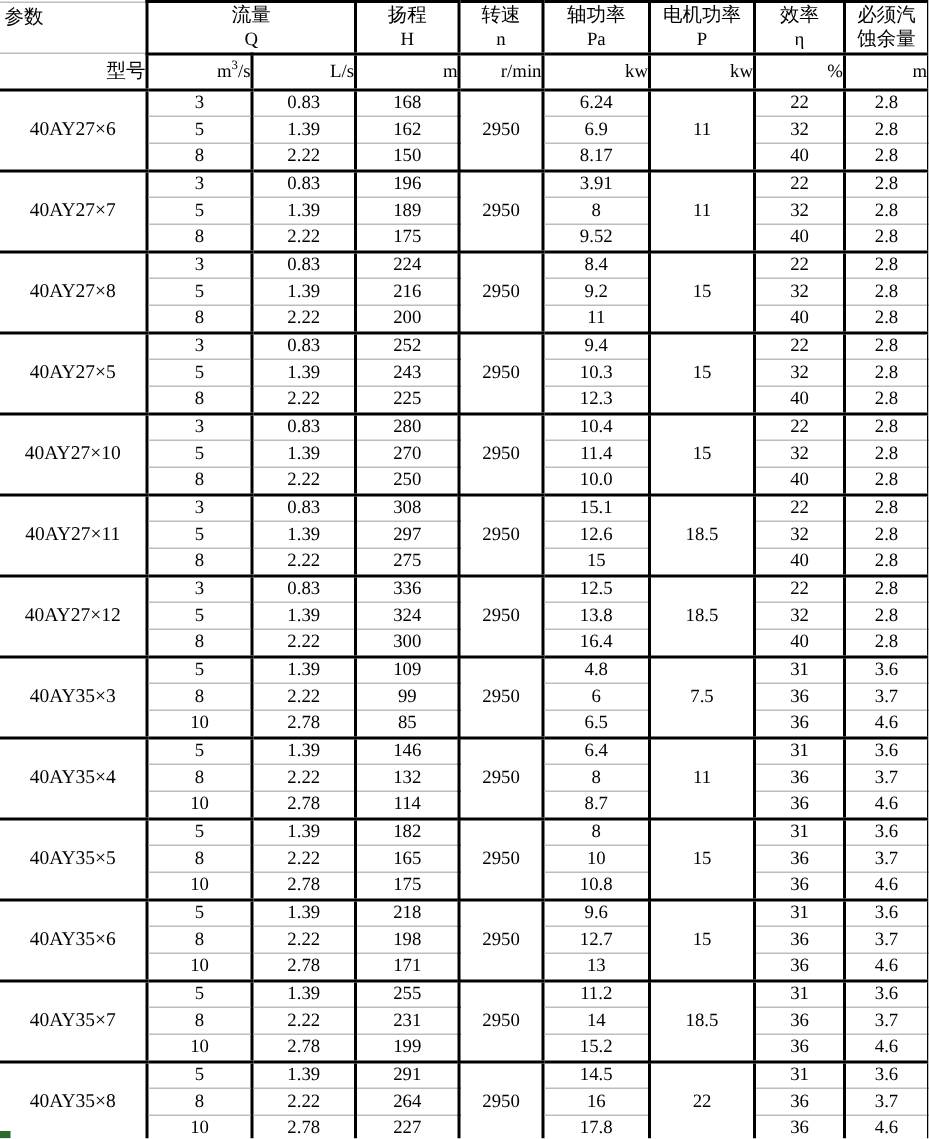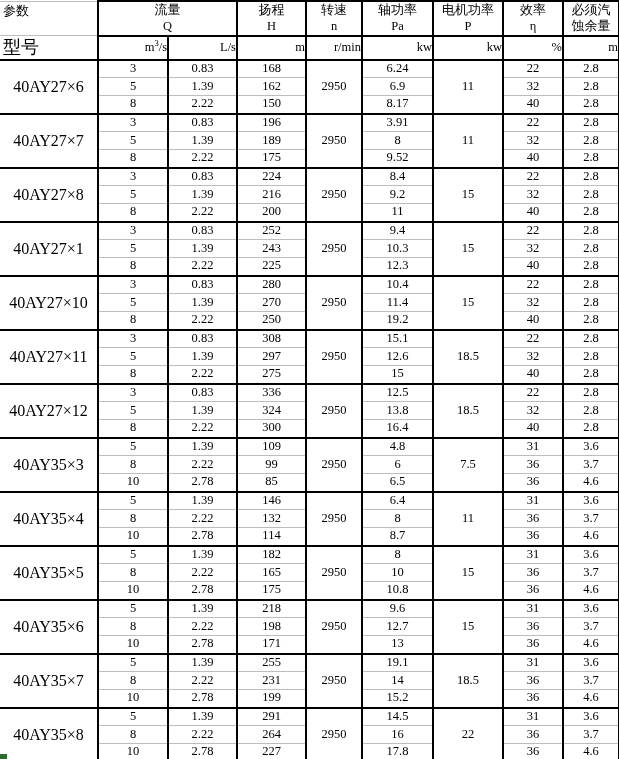--- a/index.html
+++ b/index.html
@@ -48,35 +48,35 @@
     text-align: left;
     vertical-align: top;
     padding: 1px 0 0 3px;
   }
   tr.h1 .sym { font-size: 12.5px; }
 
   
   tr.h2 { height: 24px; }
   tr.h2 td { border-bottom: 2px solid #000; font-size: 12.5px; text-align: right; }
   tr.h2 td.c0 {
-    text-align: left;
+    text-align: right;
     padding-left: 3px;
-    font-size: 18px;
+    font-size: 13px;
   }
   tr.h2 sup {
     font-size: 8.5px;
     vertical-align: super;
     line-height: 0;
   }
 
   
   tbody tr { height: 18px; }
   td.bb-thin  { border-bottom: 1px solid #bdbdbd; }
   td.bb-thick { border-bottom: 2px solid #000; }
-  td.model { font-size: 16px; }
+  td.model { font-size: 13px; }
 
   .corner-artifact {
     position: absolute;
     left: 0;
     top: 754px;
     width: 7px;
     height: 5px;
     background: #2d6a2d;
   }
 </style>
@@ -216,21 +216,21 @@
         </tr>
         <tr>
           <td class="bb-thick">8</td>
           <td class="bb-thick">2.22</td>
           <td class="bb-thick">200</td>
           <td class="bb-thick">11</td>
           <td class="bb-thick">40</td>
           <td class="bb-thick">2.8</td>
         </tr>
         <tr>
-          <td class="c0 model bb-thick" rowspan="3">40AY27×1</td>
+          <td class="c0 model bb-thick" rowspan="3">40AY27×5</td>
           <td class="bb-thin">3</td>
           <td class="bb-thin">0.83</td>
           <td class="bb-thin">252</td>
           <td class="bb-thick" rowspan="3">2950</td>
           <td class="bb-thin">9.4</td>
           <td class="bb-thick" rowspan="3">15</td>
           <td class="bb-thin">22</td>
           <td class="bb-thin">2.8</td>
         </tr>
         <tr>
@@ -265,21 +265,21 @@
           <td class="bb-thin">1.39</td>
           <td class="bb-thin">270</td>
           <td class="bb-thin">11.4</td>
           <td class="bb-thin">32</td>
           <td class="bb-thin">2.8</td>
         </tr>
         <tr>
           <td class="bb-thick">8</td>
           <td class="bb-thick">2.22</td>
           <td class="bb-thick">250</td>
-          <td class="bb-thick">19.2</td>
+          <td class="bb-thick">10.0</td>
           <td class="bb-thick">40</td>
           <td class="bb-thick">2.8</td>
         </tr>
         <tr>
           <td class="c0 model bb-thick" rowspan="3">40AY27×11</td>
           <td class="bb-thin">3</td>
           <td class="bb-thin">0.83</td>
           <td class="bb-thin">308</td>
           <td class="bb-thick" rowspan="3">2950</td>
           <td class="bb-thin">15.1</td>
@@ -437,21 +437,21 @@
           <td class="bb-thick">13</td>
           <td class="bb-thick">36</td>
           <td class="bb-thick">4.6</td>
         </tr>
         <tr>
           <td class="c0 model bb-thick" rowspan="3">40AY35×7</td>
           <td class="bb-thin">5</td>
           <td class="bb-thin">1.39</td>
           <td class="bb-thin">255</td>
           <td class="bb-thick" rowspan="3">2950</td>
-          <td class="bb-thin">19.1</td>
+          <td class="bb-thin">11.2</td>
           <td class="bb-thick" rowspan="3">18.5</td>
           <td class="bb-thin">31</td>
           <td class="bb-thin">3.6</td>
         </tr>
         <tr>
           <td class="bb-thin">8</td>
           <td class="bb-thin">2.22</td>
           <td class="bb-thin">231</td>
           <td class="bb-thin">14</td>
           <td class="bb-thin">36</td>

